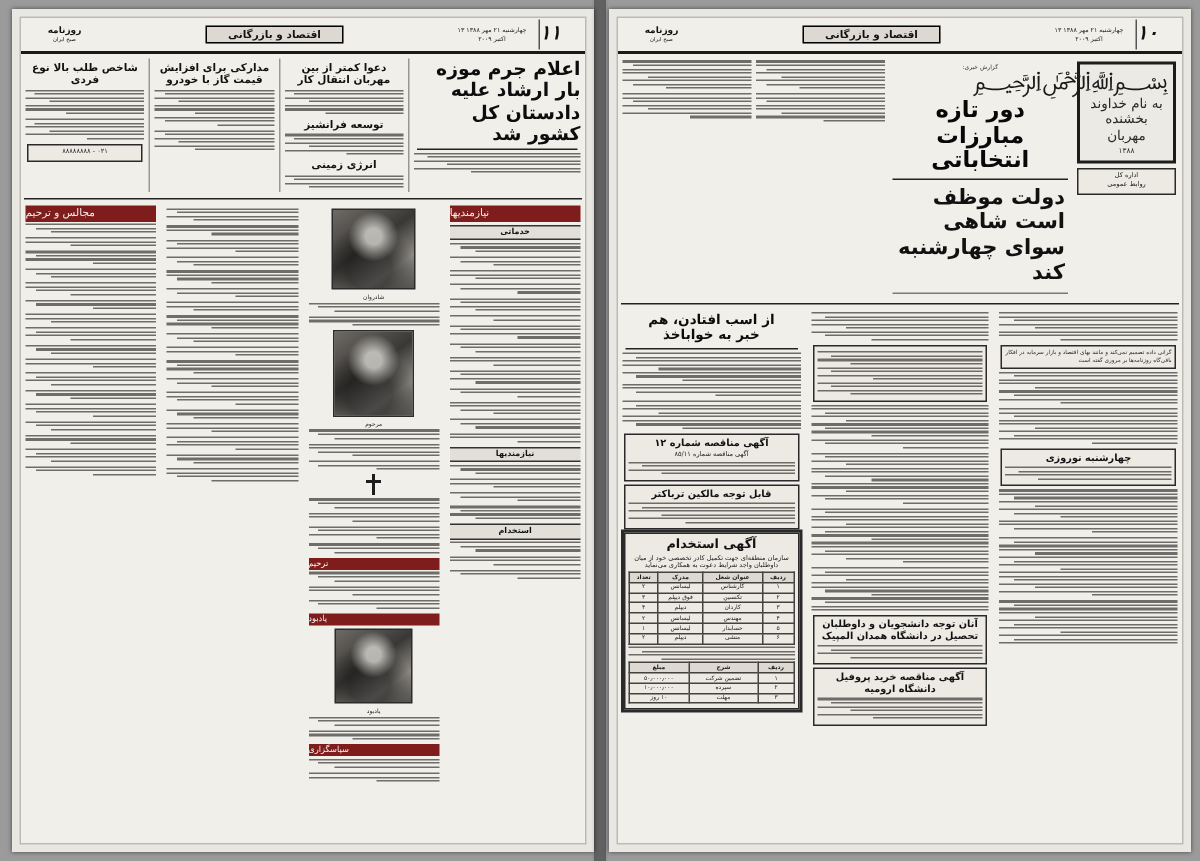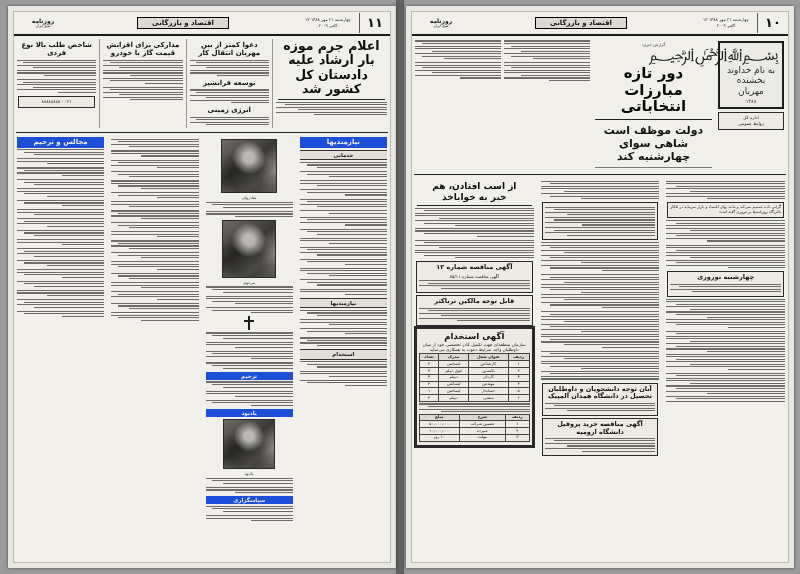--- a/index.html
+++ b/index.html
@@ -29,24 +29,25 @@
     overflow:hidden;
   }
 
   
   .masthead{
     position:relative;height:22px;
     border-bottom:2px solid #1a1a1a;
     display:flex;align-items:center;
   }
   .mast-pageno{
-    width:30px;text-align:center;
+    width:30px;text-align:left;
     font-size:13px;font-weight:bold;color:#111;
     border-left:1px solid #555;
     line-height:20px;
+    font-style:italic;
   }
   .mast-date{
     padding:0 4px;font-size:4.2px;color:#222;line-height:1.35;
     text-align:center;width:54px;
   }
   .mast-center{
     flex:1;display:flex;align-items:center;justify-content:center;
   }
   .mast-badge{
     border:1px solid #000000;background:#ddd9d2;
@@ -56,21 +57,21 @@
   .mast-logo{
     width:52px;text-align:center;font-size:6px;font-weight:bold;
     color:#111;line-height:1.2;padding-left:3px;
   }
   .mast-logo .lg-sub{font-size:3.6px;font-weight:normal;display:block;}
 
   
   .headline-block{padding:3px 4px 2px;text-align:center;}
   .kicker{font-size:4px;color:#333;margin-bottom:1px;}
   .hl1{font-size:12.5px;font-weight:bold;color:#0d0d0d;line-height:1.15;}
-  .hl2{font-size:11px;font-weight:bold;color:#111;line-height:1.2;margin-top:1px;}
+  .hl2{font-size:14px;font-weight:bold;color:#111;line-height:1.2;margin-top:1px;text-align:right;}
   .hl-big{font-size:15px;font-weight:bold;color:#080808;line-height:1.1;margin-top:18px;}
   .rule{height:1px;background:#222;margin:2px 2px;}
   .rule-thin{height:1px;background:#7a7a7a;margin:2px 2px;}
 
   
   .cols{display:flex;gap:3px;padding:2px 3px;}
   .col{flex:1;min-width:0;}
   .vrule{width:1px;background:#9a9791;flex:0 0 1px;}
 
   
@@ -109,22 +110,22 @@
   .boxed.dbl{box-shadow:0 0 0 1px #edeae4 inset, 0 0 0 2px #2a2a2a;}
   .ad-title{
     font-size:6.5px;font-weight:bold;text-align:center;color:#111;
     line-height:1.2;margin-bottom:1.5px;
   }
   .ad-title.lg{font-size:8.5px;}
   .ad-sub{font-size:4.4px;text-align:center;color:#222;margin-bottom:1px;}
 
   
   .band{
-    background:#1d4ed8;color:#f2f0ec;font-size:7px;font-weight:bold;
-    text-align:center;padding:1.2px 0;letter-spacing:.5px;
+    background:#7f1d1d;color:#f2f0ec;font-size:7px;font-weight:normal;
+    text-align:left;padding:1.2px 0;letter-spacing:.5px;
   }
   .band.sm{font-size:5.5px;}
 
   
   .photo{
     background:linear-gradient(145deg,#6e6b67,#3a3835 45%,#8d8a85 75%,#55524e);
     border:1px solid #2b2b2b;margin:2px auto;position:relative;
   }
   .photo::after{
     content:"";position:absolute;inset:0;
@@ -639,21 +640,21 @@
           <div class="mast-badge">اقتصاد و بازرگانی</div>
         </div>
         <div class="mast-logo">
           <span>روزنامه</span>
           <span class="lg-sub">صبح ایران</span>
         </div>
       </div>
 
       <div class="cols" style="padding-top:3px;">
         <div class="col" style="flex:1.4;">
-          <div class="hl1" style="text-align:center;">اعلام جرم موزه بار ارشاد علیه دادستان کل کشور شد</div>
+          <div class="hl1" style="text-align:right;">اعلام جرم موزه بار ارشاد علیه دادستان کل کشور شد</div>
           <div class="rule"></div>
           <div class="tx">
             <div class="para">
               <div class="ln s1"></div>
                 <div class="ln s2"></div>
                 <div class="ln s1"></div>
                 <div class="ln s3"></div>
               <div class="ln s1"></div>
                 <div class="ln s4"></div>
             </div>

